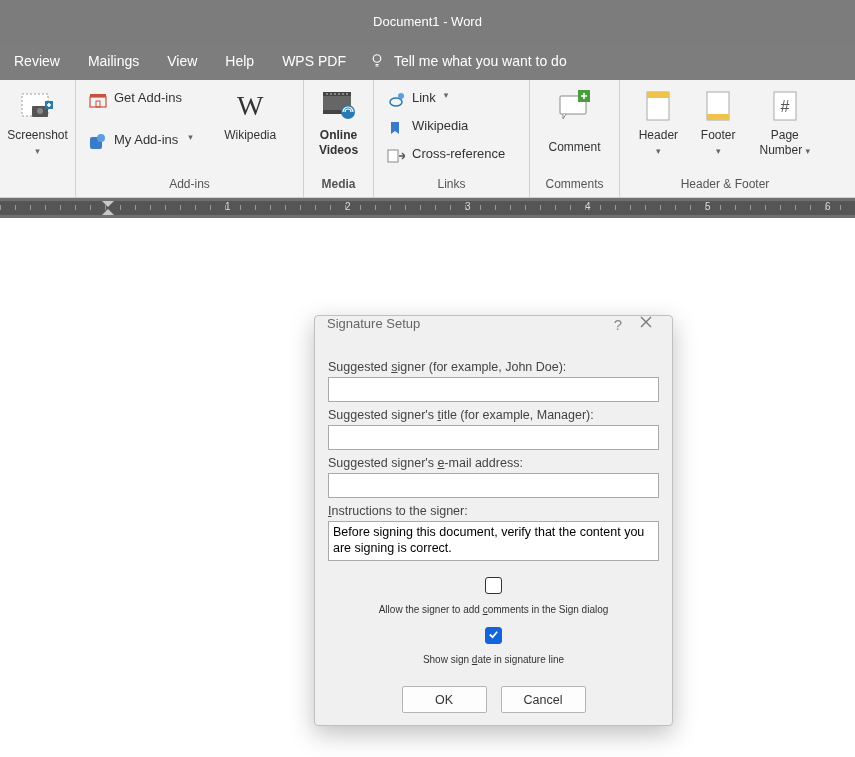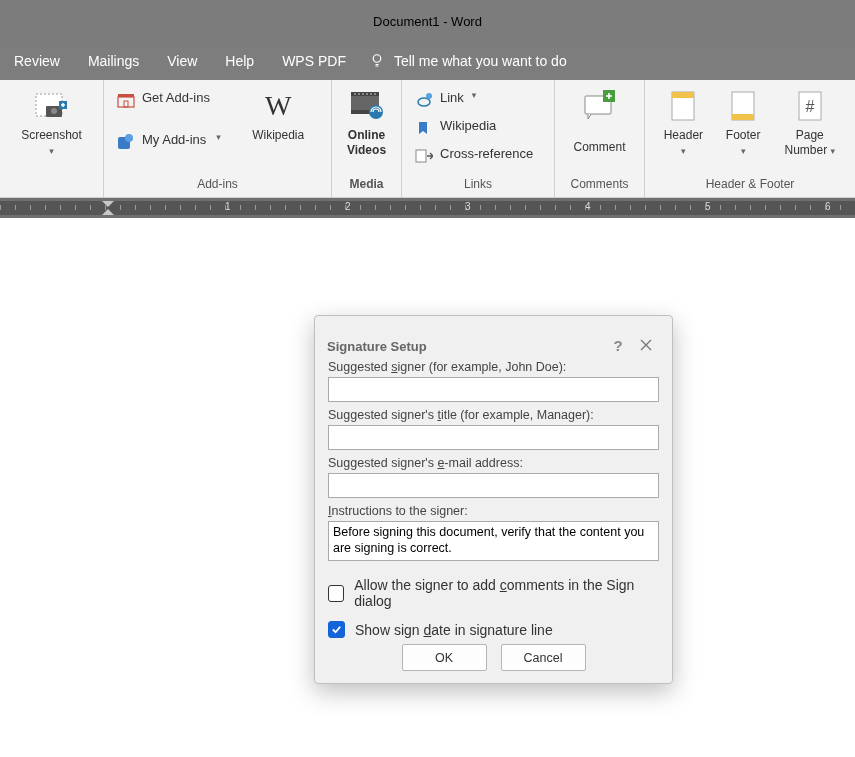--- a/index.html
+++ b/index.html
@@ -1,19 +1,19 @@
 <!DOCTYPE html>
 <html><head>
 <meta charset="utf-8">
 <style>
 * { box-sizing: border-box; margin: 0; padding: 0; }
 body { font-family: "Segoe UI", Arial, sans-serif; width: 855px; height: 757px; overflow: hidden; background: #fff; position: relative; }
 
 
-.title-bar { height: 42px; background: #7c7c7c; display: flex; align-items: center; justify-content: center; color: #000000; font-size: 13px; }
+.title-bar { height: 42px; background: #7c7c7c; display: flex; align-items: center; justify-content: center; color: #ffffff; font-size: 13px; }
 
 
 .menu-tabs { height: 38px; background: #7d7d7d; display: flex; align-items: center; color: #fff; font-size: 14px; padding-left: 0; }
 .menu-tabs .tab { padding: 0 14px; height: 100%; display: flex; align-items: center; cursor: pointer; }
 .menu-tabs .tellme { display: flex; align-items: center; gap: 8px; margin-left: 8px; }
 .menu-tabs .tellme svg { width: 18px; height: 18px; }
 
 
 .ribbon { height: 118px; background: #f3f3f3; border-bottom: 1px solid #d0d0d0; display: flex; }
 .ribbon-group { border-right: 1px solid #d0d0d0; display: flex; flex-direction: column; }
@@ -34,34 +34,34 @@
 .ruler .tick.small { height:5px; top:4px; background:#999; }
 .ruler .num { position: absolute; top: 0px; font-size: 10px; color: #ddd; }
 .ruler .marker-top { position:absolute; top:0; width:0; height:0; border-left:6px solid transparent; border-right:6px solid transparent; border-top:6px solid #c8c8c8; }
 .ruler .marker-bot { position:absolute; bottom:0; width:0; height:0; border-left:6px solid transparent; border-right:6px solid transparent; border-bottom:6px solid #c8c8c8; }
 
 
 .doc-area { position: absolute; top: 218px; left: 0; right: 0; bottom: 0; background: #fff; }
 
 
 .dialog { position: absolute; top: 315px; left: 314px; width: 359px; background: #f0f0f0; border: 1px solid #bfbfbf; border-radius: 4px; box-shadow: 0 8px 24px rgba(0,0,0,.25); }
-.dialog-title { display: flex; align-items: flex-end; height: 38px; padding: 0 12px; color: #666; font-size: 13px; font-weight: bold; }
+.dialog-title { display: flex; align-items: flex-start; height: 38px; padding: 0 12px; color: #666; font-size: 13px; }
 .dialog-title .title-text { flex: 1; }
 .dialog-title .qmark { width: 28px; text-align: center; color: #888; cursor: pointer; font-size:15px; }
 .dialog-title .close-x { width: 28px; text-align: center; color: #888; cursor: pointer; }
 .dialog-title .close-x svg { width:12px; height:12px; }
 .dialog-body { padding: 0 13px 12px 13px; }
 .form-label { font-size: 12.5px; color: #444; margin-top: 6px; margin-bottom: 3px; display:block; }
 .form-input { width: 100%; height: 25px; border: 1px solid #aaa; background: #fff; font-size: 12.5px; padding: 2px 4px; }
 .form-textarea { width: 100%; height: 40px; border: 1px solid #aaa; background: #fff; font-size: 12.5px; padding: 2px 4px; resize: none; font-family: inherit; line-height:1.3; }
-.chk-row { display: flex; align-items: center; gap: 10px; margin-top: 12px; font-size: 14px; color: #333; }
+.chk-row { display: flex; align-items: center; gap: 10px; margin-top: 12px; font-size: 10px; color: #333; flex-direction: column; }
 .chk { width: 17px; height: 17px; border: 1.5px solid #333; border-radius: 3px; display:flex; align-items:center; justify-content:center; cursor:pointer; background:#fff; }
 .chk.checked { background: #1264d8; border-color:#1264d8; }
 .chk.checked svg { width:11px; height:11px; }
-.dialog-buttons { display: flex; justify-content: center; gap: 14px; margin-top: 6px; }
+.dialog-buttons { display: flex; justify-content: center; gap: 14px; margin-top: 21px; }
 .dlg-btn { width: 85px; height: 27px; border: 1px solid #b5b5b5; background: #fdfdfd; font-size: 12.5px; color: #333; cursor: pointer; border-radius:2px; }
 
 .u { text-decoration: underline; }
 </style>
 </head>
 <body>
 
 <div class="title-bar">
   <span>Document1  -  Word</span>
 </div>
@@ -88,21 +88,21 @@
           <circle cx="12" cy="10" r="5"></circle>
           <path d="M10 18h4M10 20h4"></path>
         </svg>
     </span>
     <span>Tell me what you want to do</span>
   </div>
 </div>
 
 <div class="ribbon">
 
-  <div class="ribbon-group" style="width:104px;">
+  <div class="ribbon-group" style="width:76px;">
     <div class="ribbon-group-content" style="justify-content:center;">
       <div class="rib-big" style="width:90px;">
         <div class="icon-box">
           <svg width="36" height="28" viewBox="0 0 36 28">
               <rect x="2" y="2" width="26" height="22" fill="#fff" stroke="#999" stroke-dasharray="2 2"></rect>
               <rect x="12" y="14" width="16" height="11" fill="#555" rx="1"></rect>
               <circle cx="20" cy="19" r="3" fill="#888"></circle>
               <rect x="25" y="9" width="8" height="8" fill="#2a7ab0"></rect>
               <path d="M29 11v4M27 13h4" stroke="#fff" stroke-width="1.5"></path>
             </svg>

